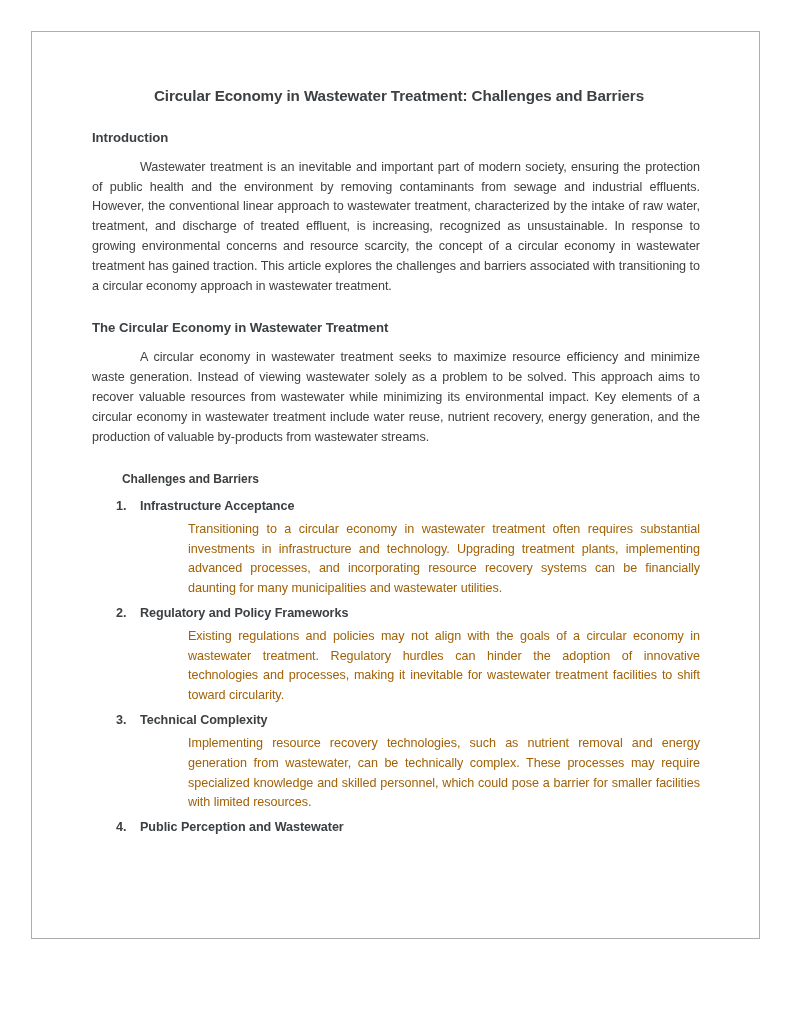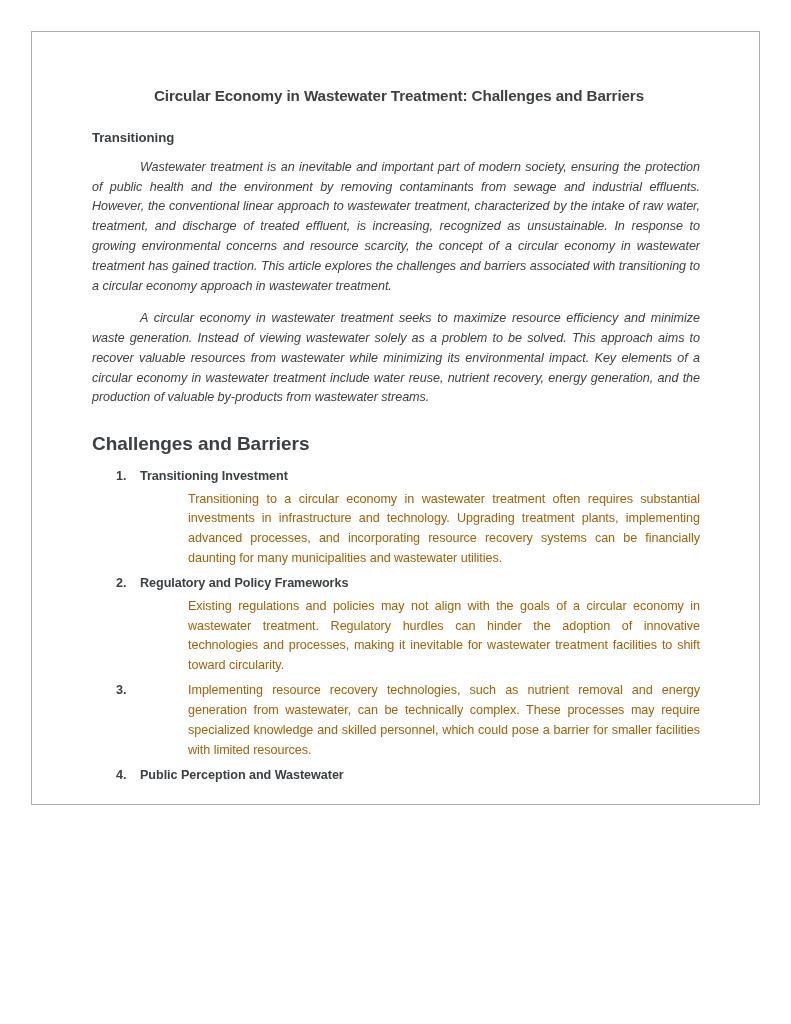--- a/index.html
+++ b/index.html
@@ -13,21 +13,21 @@
     height: 1024px;
     font-family: "Liberation Sans", sans-serif;
     -webkit-font-smoothing: antialiased;
   }
 
   .page-sheet {
     position: absolute;
     left: 31px;
     top: 31px;
     width: 729px;
-    height: 774px;
+    height: 908px;
     background: #ffffff;
     border: 1px solid #adadad;
     box-sizing: border-box;
     overflow: hidden;
   }
 
   .page-content {
     position: absolute;
     left: 60px;
     top: 54px;
@@ -48,37 +48,37 @@
   .h2 {
     font-size: 13.2px;
     font-weight: bold;
     color: #3c4043;
     margin: 22px 0 0 0;
     line-height: 1.3;
     letter-spacing: -0.05px;
   }
 
   .h2.big {
-    font-size: 19px;
+    font-size: 12px;
     margin-top: 24px;
+    margin-left: 30px;
   }
 
   p.body {
     font-size: 12.6px;
     color: #404040;
     text-align: justify;
     text-justify: inter-word;
     line-height: 1.58;
     margin: 12px 0 0 0;
     letter-spacing: -0.05px;
   }
 
   p.body.indented {
     text-indent: 48px;
-    font-style: italic;
   }
 
   ol.challenge-list {
     margin: 10px 0 0 0;
     padding: 0;
     list-style: none;
     counter-reset: chal;
   }
 
   ol.challenge-list > li {
@@ -123,45 +123,47 @@
   }
 </style>
 </head>
 <body>
 
 <div class="page-sheet">
   <div class="page-content">
 
     <h1 class="doc-title">Circular Economy in Wastewater Treatment: Challenges and Barriers</h1>
 
-    <h2 class="h2">Transitioning</h2>
+    <h2 class="h2">Introduction</h2>
 
     <p class="body indented">Wastewater treatment is an inevitable and important part of modern society, ensuring the protection of public health and the environment by removing contaminants from sewage and industrial effluents. However, the conventional linear approach to wastewater treatment, characterized by the intake of raw water, treatment, and discharge of treated effluent, is increasing, recognized as unsustainable. In response to growing environmental concerns and resource scarcity, the concept of a circular economy in wastewater treatment has gained traction. This article explores the challenges and barriers associated with transitioning to a circular economy approach in wastewater treatment.</p>
 
+    <h2 class="h2">The Circular Economy in Wastewater Treatment</h2>
 
     <p class="body indented">A circular economy in wastewater treatment seeks to maximize resource efficiency and minimize waste generation. Instead of viewing wastewater solely as a problem to be solved. This approach aims to recover valuable resources from wastewater while minimizing its environmental impact. Key elements of a circular economy in wastewater treatment include water reuse, nutrient recovery, energy generation, and the production of valuable by-products from wastewater streams.</p>
 
     <h2 class="h2 big">Challenges and Barriers</h2>
 
     <ol class="challenge-list">
 
       <li>
         <span class="marker">1.</span>
-        <span class="item-title">Transitioning Investment</span>
+        <span class="item-title">Infrastructure Acceptance</span>
         <span class="item-body">Transitioning to a circular economy in wastewater treatment often requires substantial investments in infrastructure and technology. Upgrading treatment plants, implementing advanced processes, and incorporating resource recovery systems can be financially daunting for many municipalities and wastewater utilities.</span>
       </li>
 
       <li>
         <span class="marker">2.</span>
         <span class="item-title">Regulatory and Policy Frameworks</span>
         <span class="item-body">Existing regulations and policies may not align with the goals of a circular economy in wastewater treatment. Regulatory hurdles can hinder the adoption of innovative technologies and processes, making it inevitable for wastewater treatment facilities to shift toward circularity.</span>
       </li>
 
       <li>
         <span class="marker">3.</span>
+        <span class="item-title">Technical Complexity</span>
         <span class="item-body">Implementing resource recovery technologies, such as nutrient removal and energy generation from wastewater, can be technically complex. These processes may require specialized knowledge and skilled personnel, which could pose a barrier for smaller facilities with limited resources.</span>
       </li>
 
       <li>
         <span class="marker">4.</span>
         <span class="item-title">Public Perception and Wastewater</span>
       </li>
 
     </ol>
 

